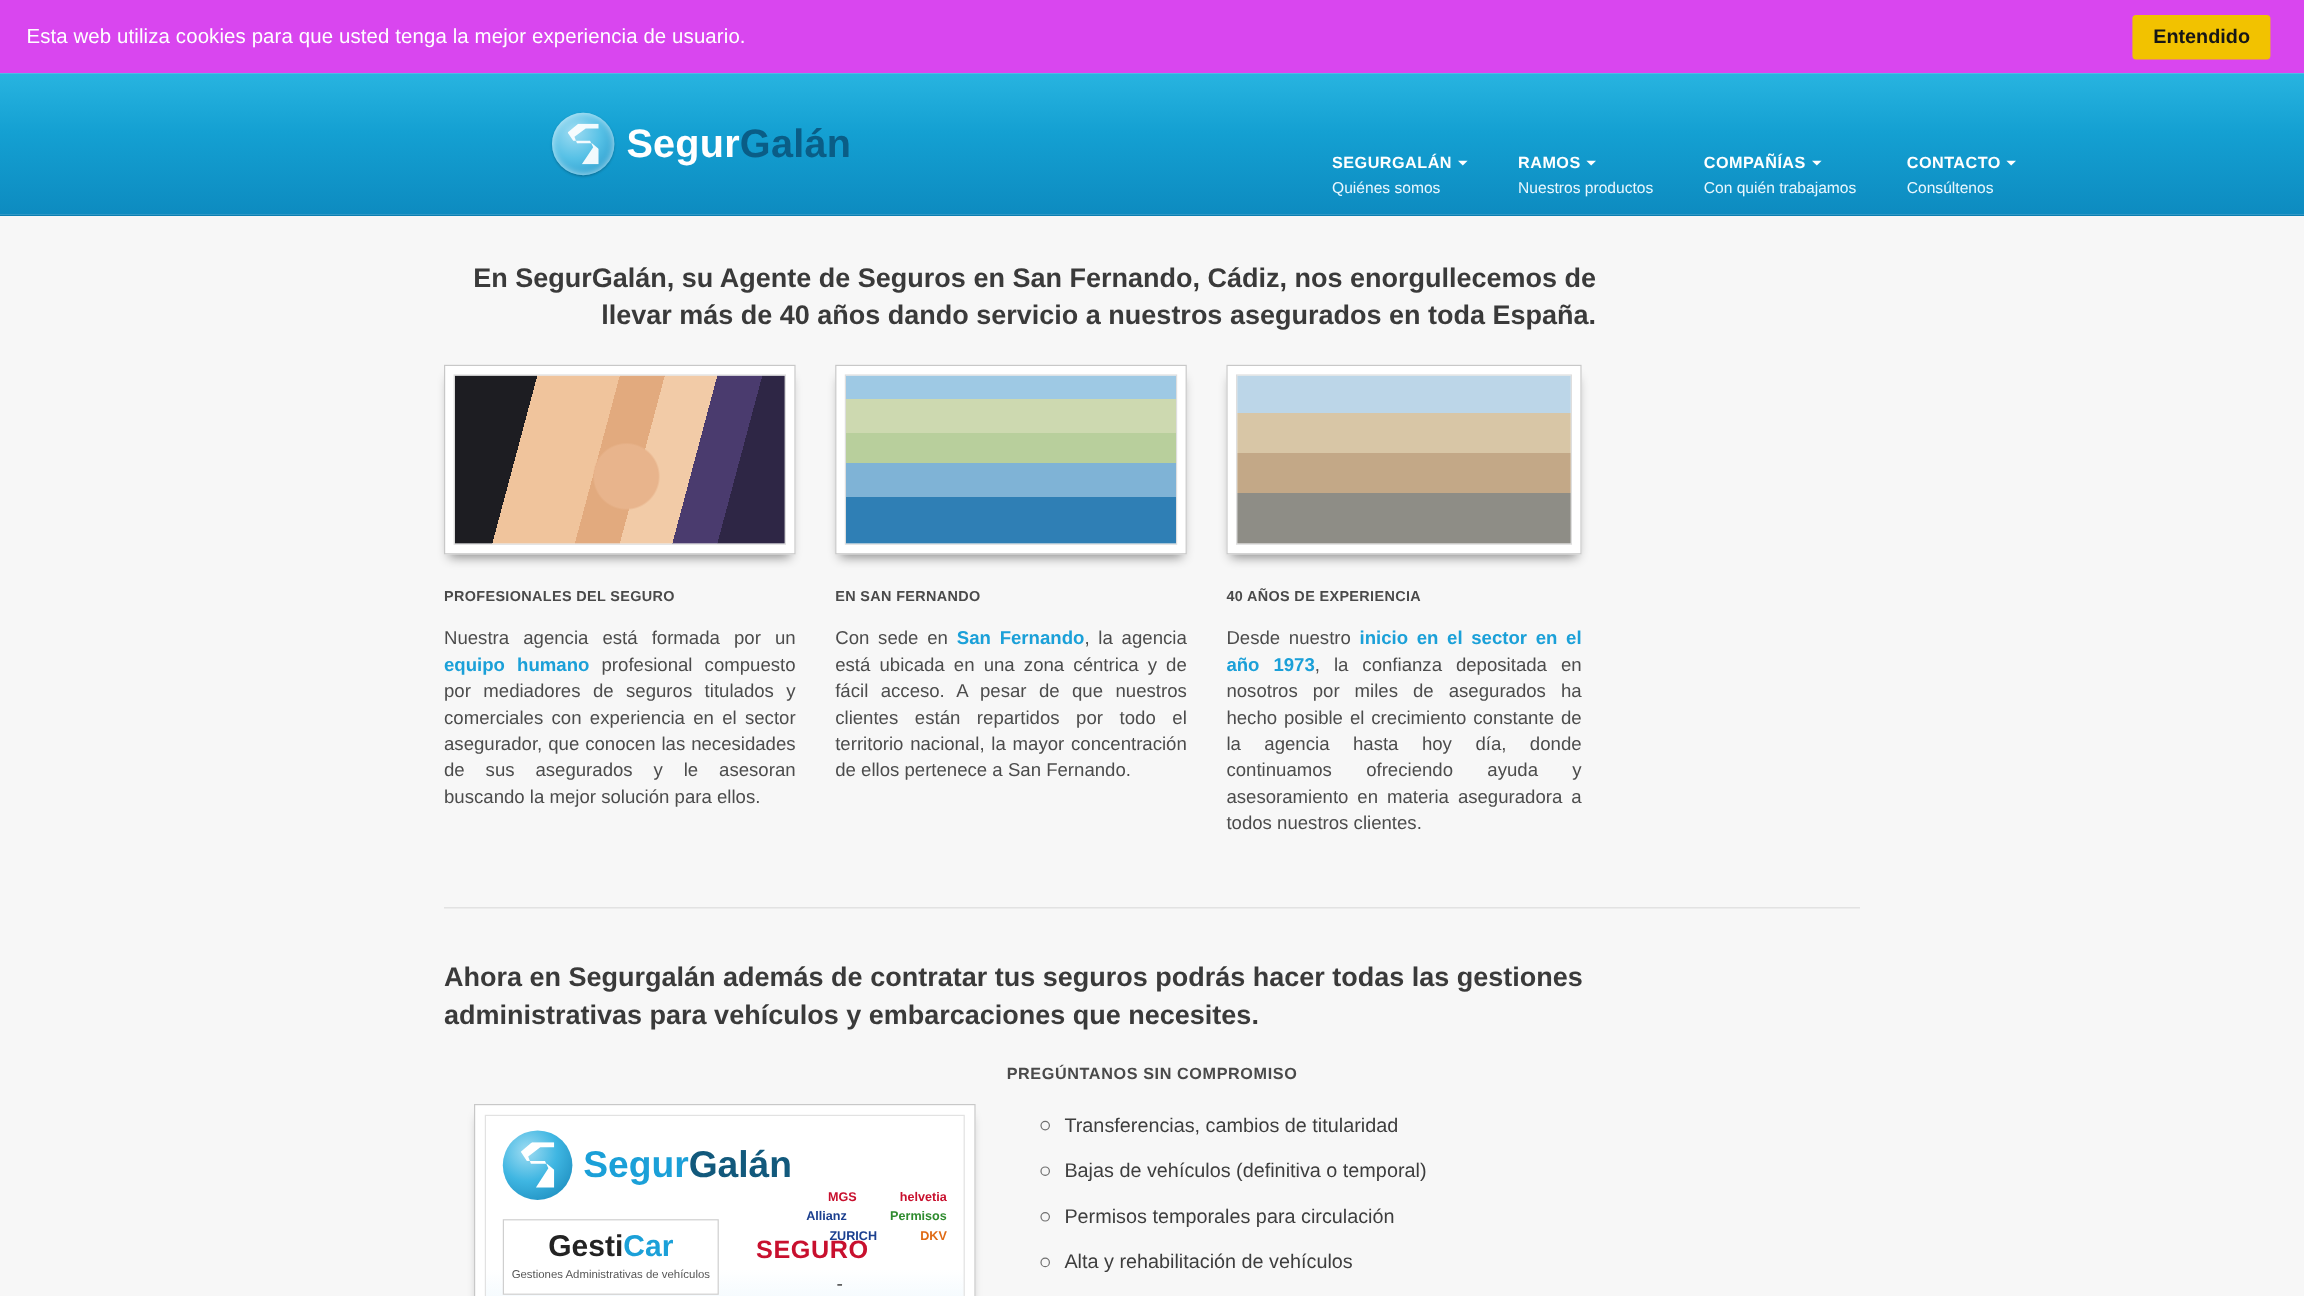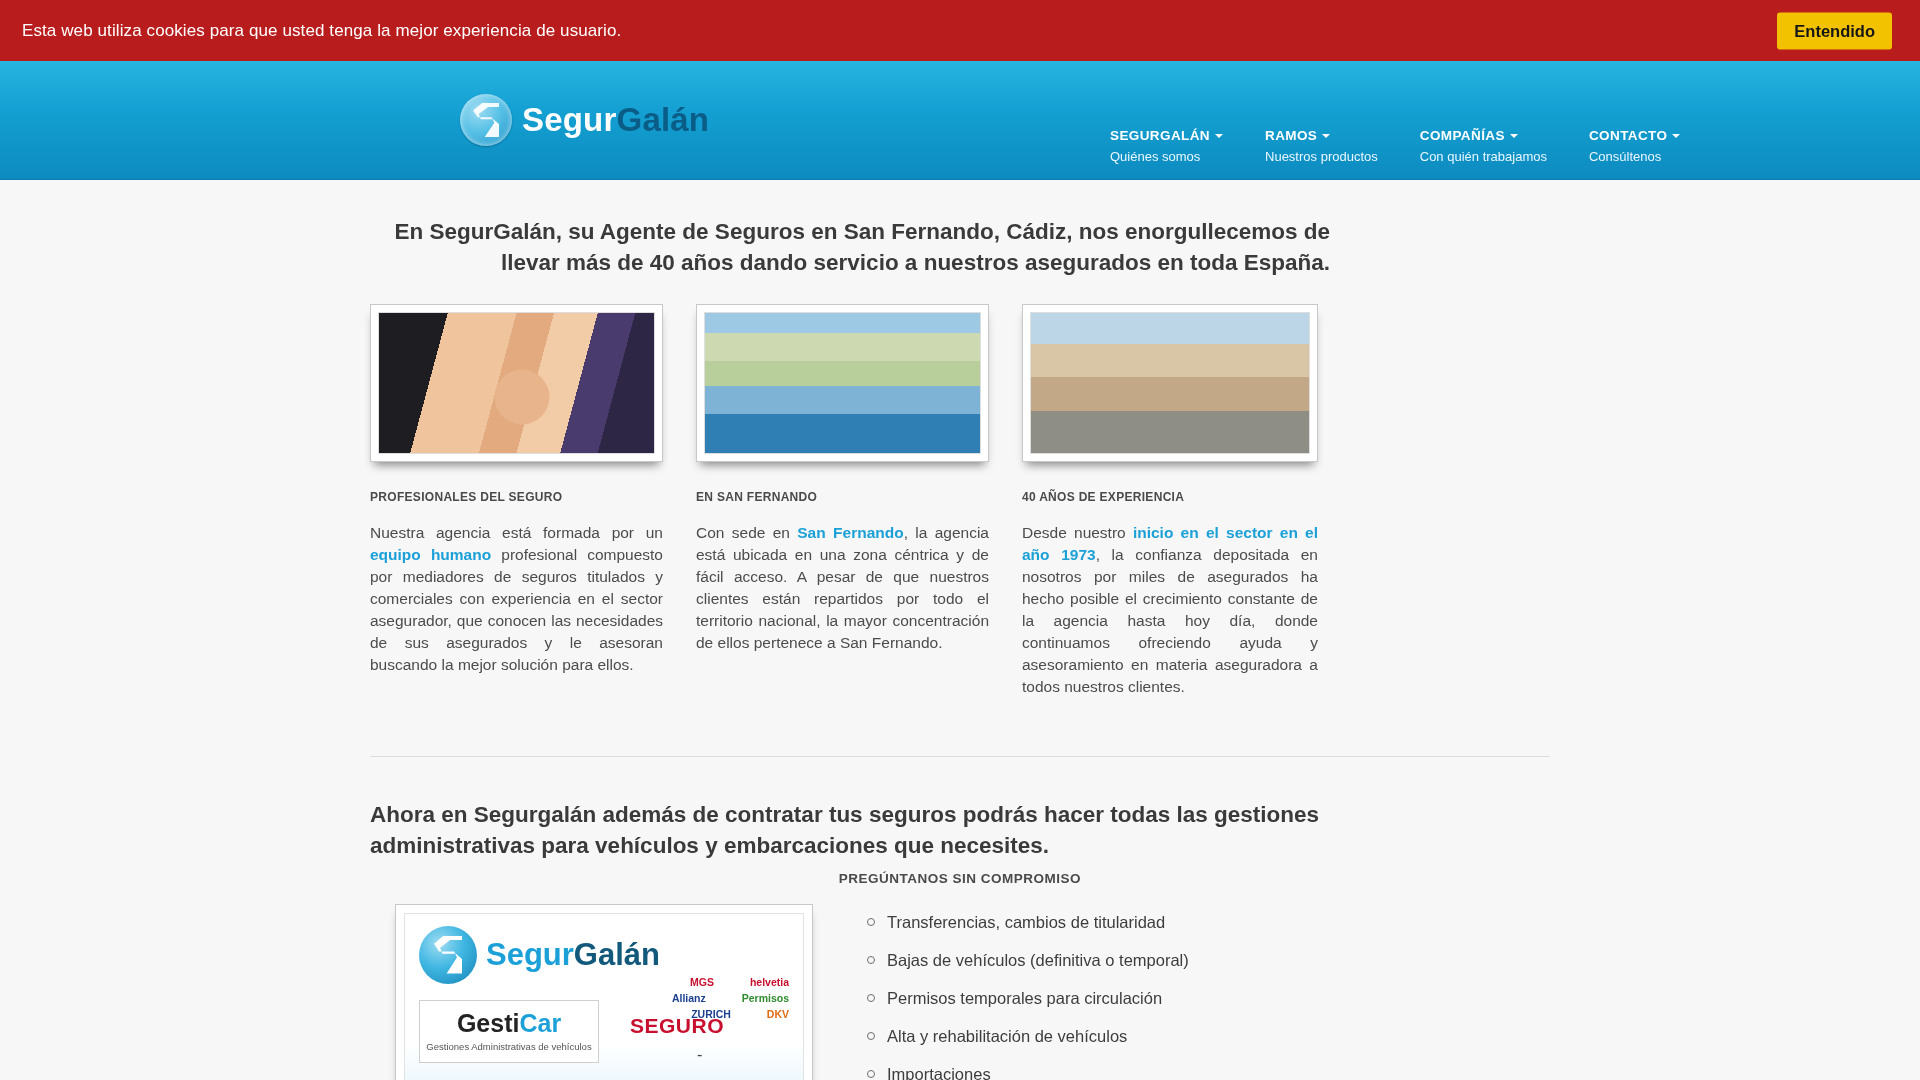--- a/index.html
+++ b/index.html
@@ -8,21 +8,21 @@
     width: 1920px; height: 1080px;
     overflow: hidden;
     background: #f7f7f7;
     font-family: "Liberation Sans", sans-serif;
   }
 
   
   #cookie-bar {
     position: relative;
     height: 61px;
-    background: #b91c1c;
+    background: #d946ef;
     display: flex;
     align-items: center;
     padding: 0 22px;
   }
   #cookie-text {
     color: #ffffff;
     font-size: 17px;
     letter-spacing: .1px;
   }
   #cookie-accept {
@@ -196,21 +196,21 @@
     line-height: 31px;
     margin: 42px 0 0 0;
     max-width: 965px;
   }
   #promo-title {
     text-align: center;
     color: #4a4a4a;
     font-size: 13.5px;
     font-weight: bold;
     letter-spacing: .5px;
-    margin-top: 10px;
+    margin-top: 26px;
   }
 
   #promo-row {
     display: flex;
     gap: 52px;
     margin-top: 18px;
     padding-left: 25px;
   }
   #promo-card {
     width: 418px;

